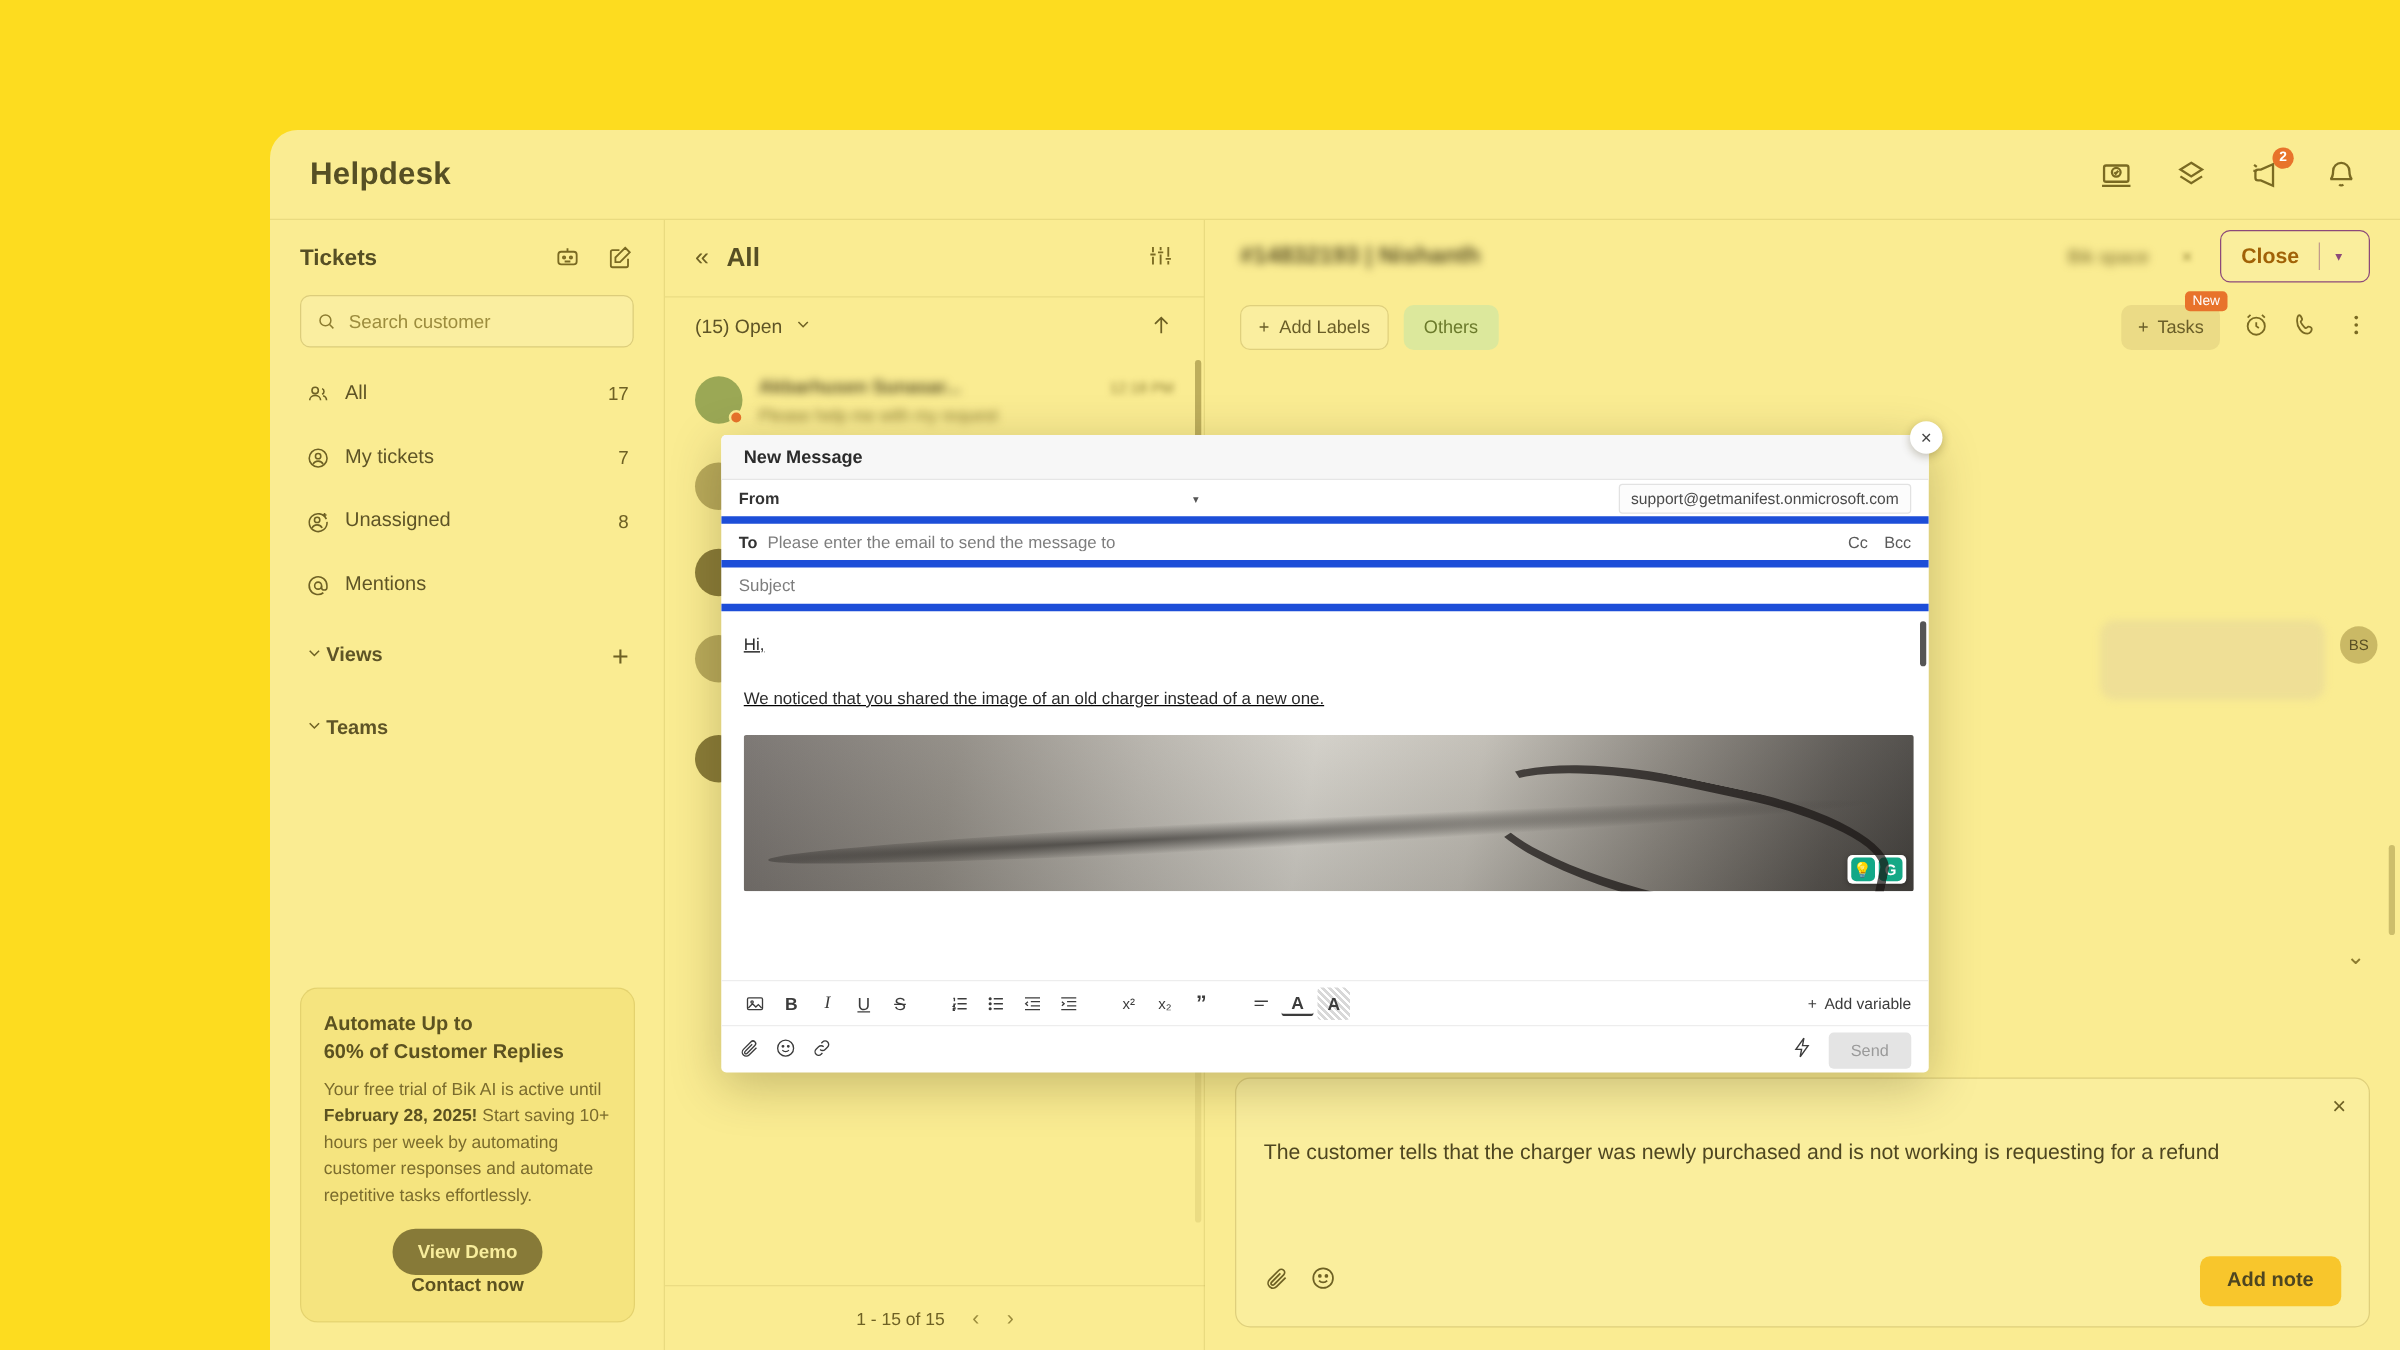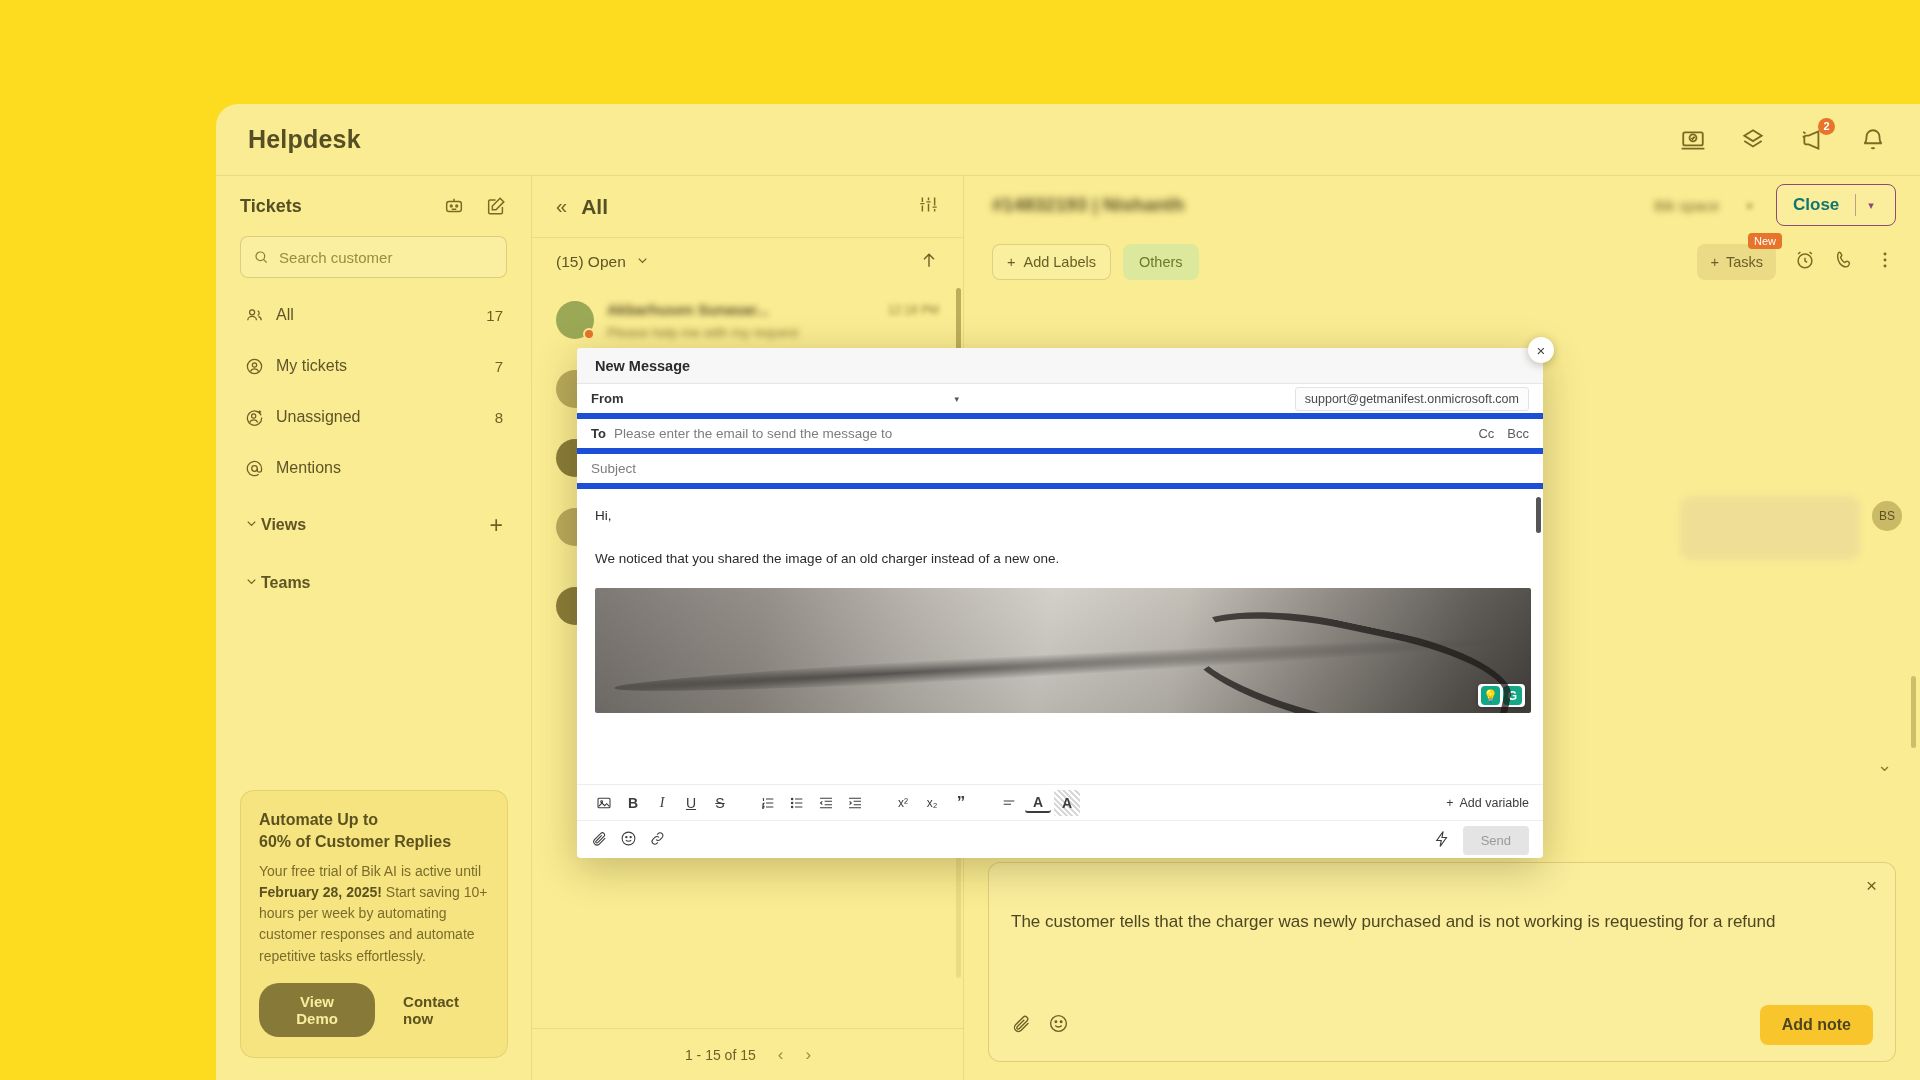--- a/index.html
+++ b/index.html
@@ -98,21 +98,21 @@
     background: rgba(243,226,120,.75);
     border: 1px solid rgba(150,130,40,.18);
   }
   .promo-h {
     font-size: 16px; font-weight: bold; color: #5C5220; line-height: 1.35;
   }
   .promo-body {
     margin-top: 8px; font-size: 14px; line-height: 1.52; color: #7B6C2D;
   }
   .promo-body b { color: #5C5220; }
-  #promo-actions { margin-top: 16px; display: flex; align-items: center; gap: 28px; }
+  #promo-actions { margin-top: 16px; display: flex; align-items: center; gap: 0; flex-direction: column; }
   #view-demo-btn {
     background: #877A38; color: #F8ED9C; border: 0; border-radius: 20px;
     padding: 10px 20px; font-family: inherit; font-size: 15px; font-weight: bold;
     cursor: pointer;
   }
   #contact-now-link { font-size: 15px; font-weight: bold; color: #5C5220; cursor: pointer; }
 
   
   #list-col {
     position: absolute; left: 316px; top: 72px;
@@ -204,21 +204,21 @@
   #assignee-chip {
     margin-left: auto; font-size: 15px; color: #7B6C2D; filter: blur(3.4px);
   }
   #assignee-x { margin-left: 26px; font-size: 15px; color: #9A8B3C; filter: blur(2px); }
   #close-btn {
     margin-left: 22px; height: 42px; min-width: 120px;
     border: 1.5px solid #8C4A7A; border-radius: 8px;
     display: flex; align-items: center; cursor: pointer;
     background: rgba(255,255,255,.10);
   }
-  #close-btn-label { padding: 0 16px; font-size: 17px; font-weight: bold; color: #0f766e; }
+  #close-btn-label { padding: 0 16px; font-size: 17px; font-weight: bold; color: #a16207; }
   #close-btn-sep { width: 1px; height: 22px; background: rgba(140,74,122,.5); }
   #close-btn-caret { padding: 0 12px; font-size: 11px; color: #8C4A7A; }
 
   #labels-row {
     height: 56px; display: flex; align-items: center; gap: 12px; padding: 0 24px 0 28px;
   }
   #add-labels-btn {
     height: 36px; padding: 0 14px; border-radius: 8px;
     border: 1px solid rgba(150,130,40,.28); background: rgba(255,255,255,.12);
     display: flex; align-items: center; gap: 8px;
@@ -334,21 +334,21 @@
   }
   #to-input::placeholder { color: #7D7D7D; }
   #cc-link, #bcc-link { font-size: 13px; color: #5A5A5A; cursor: pointer; margin-left: 13px; }
   #subject-input {
     border: 0; outline: 0; font-family: inherit; font-size: 13.5px;
     color: #333; flex: 1; background: transparent;
   }
   #subject-input::placeholder { color: #7D7D7D; }
 
   #body-area {
-    position: relative; height: 295px; padding: 16px 18px 0; overflow: hidden;
+    position: relative; height: 295px; padding: 16px 18px 0; overflow: hidden; text-decoration: underline;
   }
   .body-line { font-size: 13.5px; color: #2B2B2B; line-height: 1.6; }
   .body-line.spaced { margin-top: 21px; }
   #body-image {
     margin-top: 19px; width: 936px; height: 125px; position: relative;
     border-radius: 2px; overflow: hidden;
     background:
       linear-gradient(175deg, rgba(255,255,255,.10), rgba(0,0,0,.18)),
       linear-gradient(100deg,#6f6a66 0%, #8d8880 18%, #b9b5ad 34%, #d8d5cd 48%,
                       #c8c4bb 62%, #8f8a82 78%, #5e5a55 92%, #4a4743 100%);

